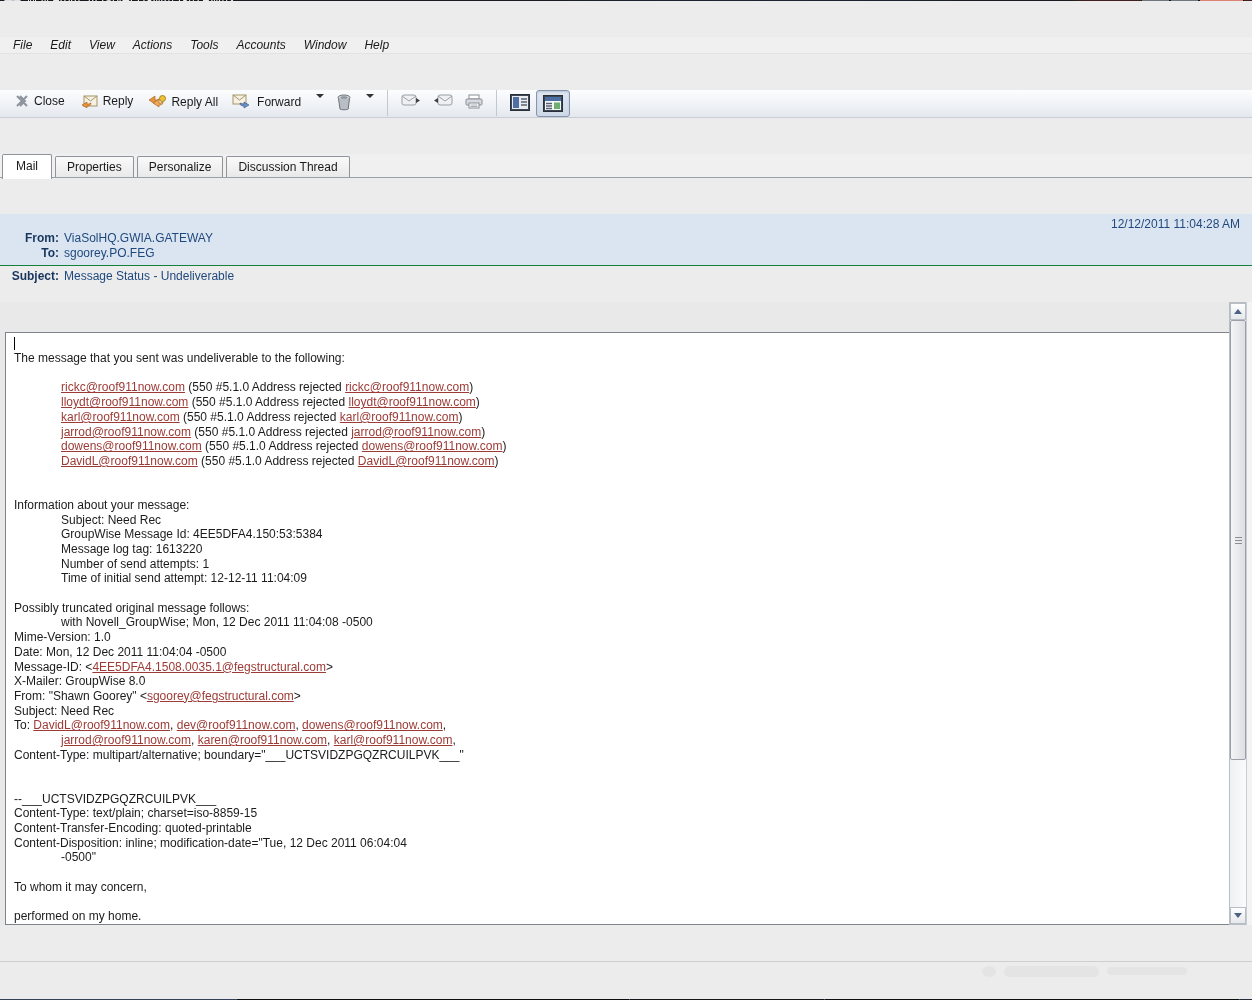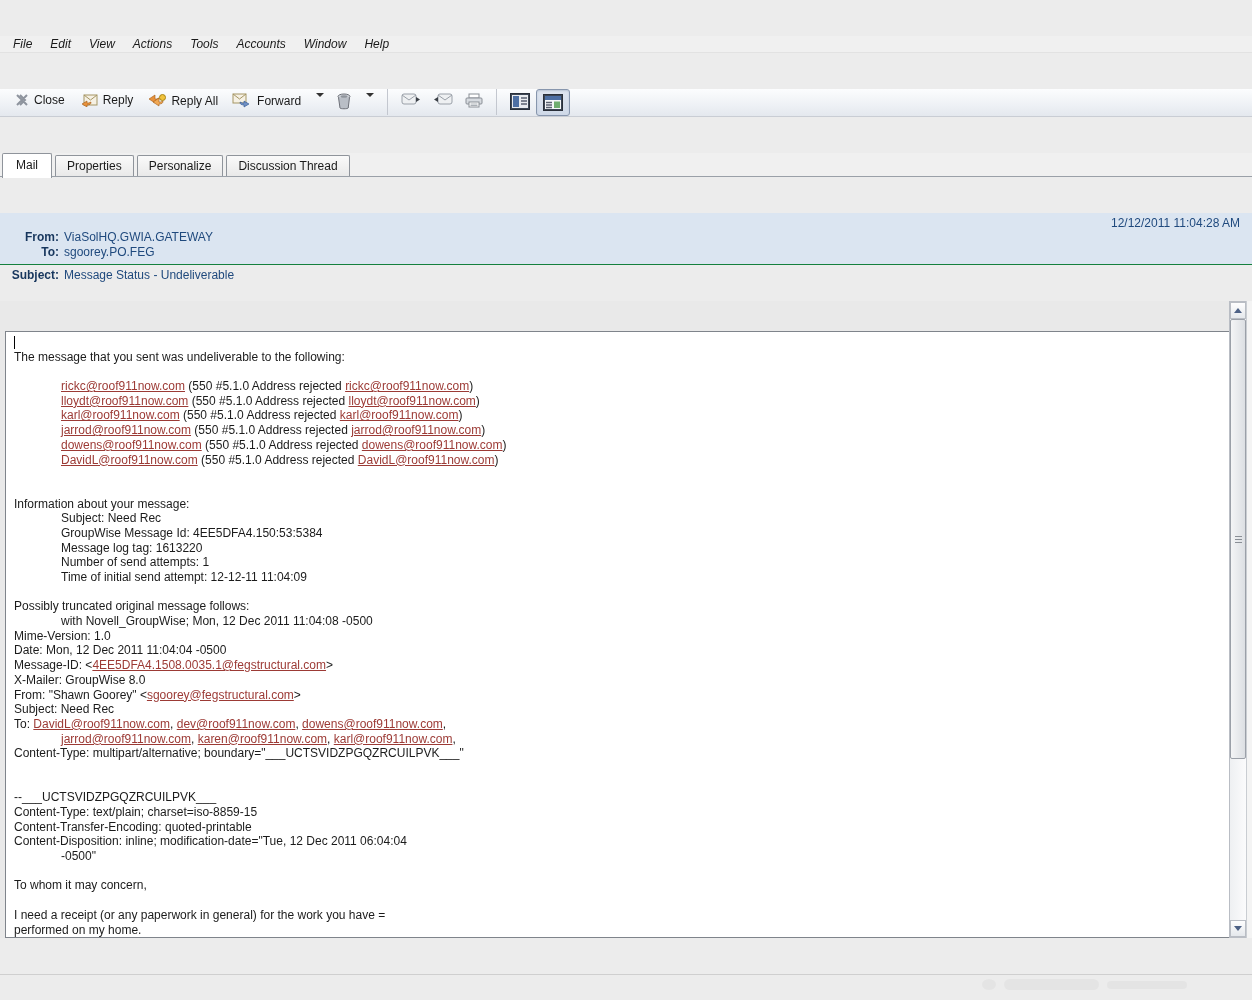--- a/index.html
+++ b/index.html
@@ -282,21 +282,20 @@
         <div class="bline">&nbsp;</div>
         <div class="bline">&nbsp;</div>
         <div class="bline"><span>--___UCTSVIDZPGQZRCUILPVK___</span></div>
         <div class="bline"><span>Content-Type: text/plain; charset=iso-8859-15</span></div>
         <div class="bline"><span>Content-Transfer-Encoding: quoted-printable</span></div>
         <div class="bline"><span>Content-Disposition: inline; modification-date="Tue, 12 Dec 2011 06:04:04</span></div>
         <div class="bline"><span class="ind-pad"></span><span>-0500"</span></div>
         <div class="bline">&nbsp;</div>
         <div class="bline"><span>To whom it may concern,</span></div>
         <div class="bline">&nbsp;</div>
-        <div class="bline"><span>I need a receipt (or any paperwork in general) for the work you have =</span></div>
         <div class="bline"><span>performed on my home.</span></div>
       </div>
     <div class="vscroll">
       <div class="sb-btn">
           <span class="sb-up-arrow"></span>
         </div>
       <div class="sb-track">
         <div class="sb-thumb">
           <span class="sb-grip">
               <i></i>

